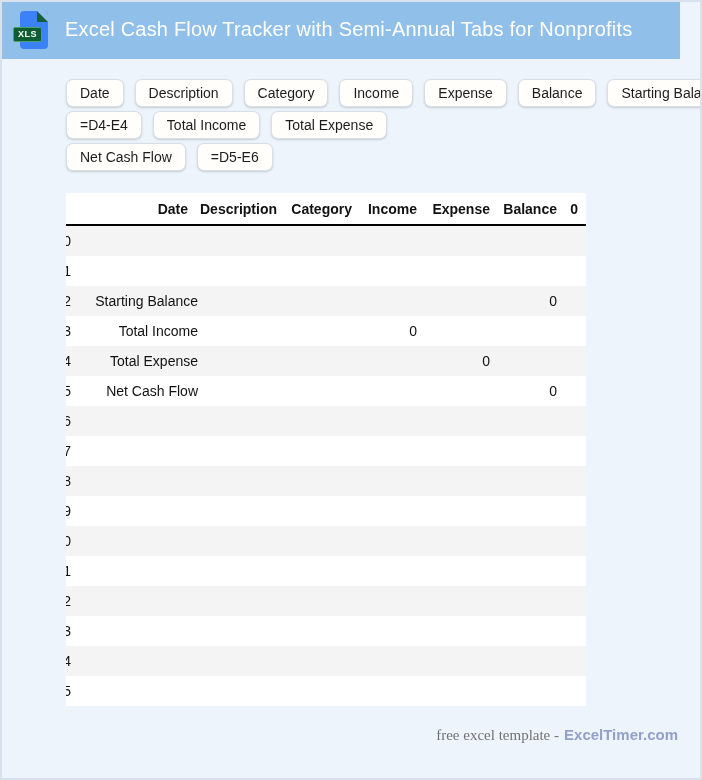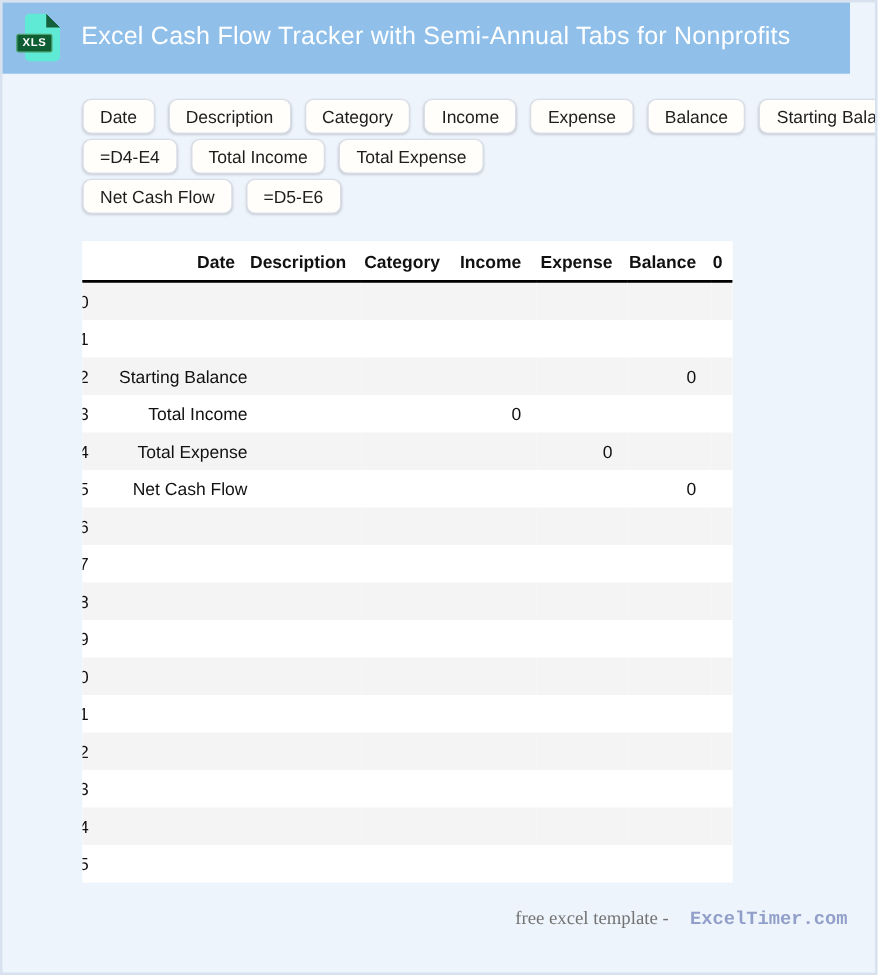--- a/index.html
+++ b/index.html
@@ -36,21 +36,21 @@
     font-weight: 500;
     color: #ffffff;
     letter-spacing: 0.2px;
     white-space: nowrap;
   }
   
   .xls-icon {
     position: relative;
     width: 28px;
     height: 38px;
-    background: #5eead4;
+    background: #3b82f6;
     border-radius: 4px;
     flex: 0 0 auto;
   }
   .xls-fold {
     position: absolute;
     top: 0; right: 0;
     width: 11px; height: 11px;
     background: linear-gradient(to bottom left, #90c0ea 49%, #14603a 51%);
     border-top-right-radius: 4px;
   }
@@ -133,24 +133,23 @@
   .footer {
     margin-top: 20px;
     text-align: right;
     padding-right: 22px;
     font-size: 15px;
   }
   .footer-text { color: #737373; font-family: Liberation Serif, serif; }
   .footer-brand {
     color: #929fc9;
     font-weight: 700;
-    margin-left: 17px;
+    margin-left: 5px;
     text-decoration: none;
     cursor: pointer;
-    font-family: Liberation Mono, monospace;
   }
 </style>
 </head>
 <body>
 
 <div class="page">
 
   <div class="header-band">
     <div class="xls-icon">
       <div class="xls-fold"></div>

